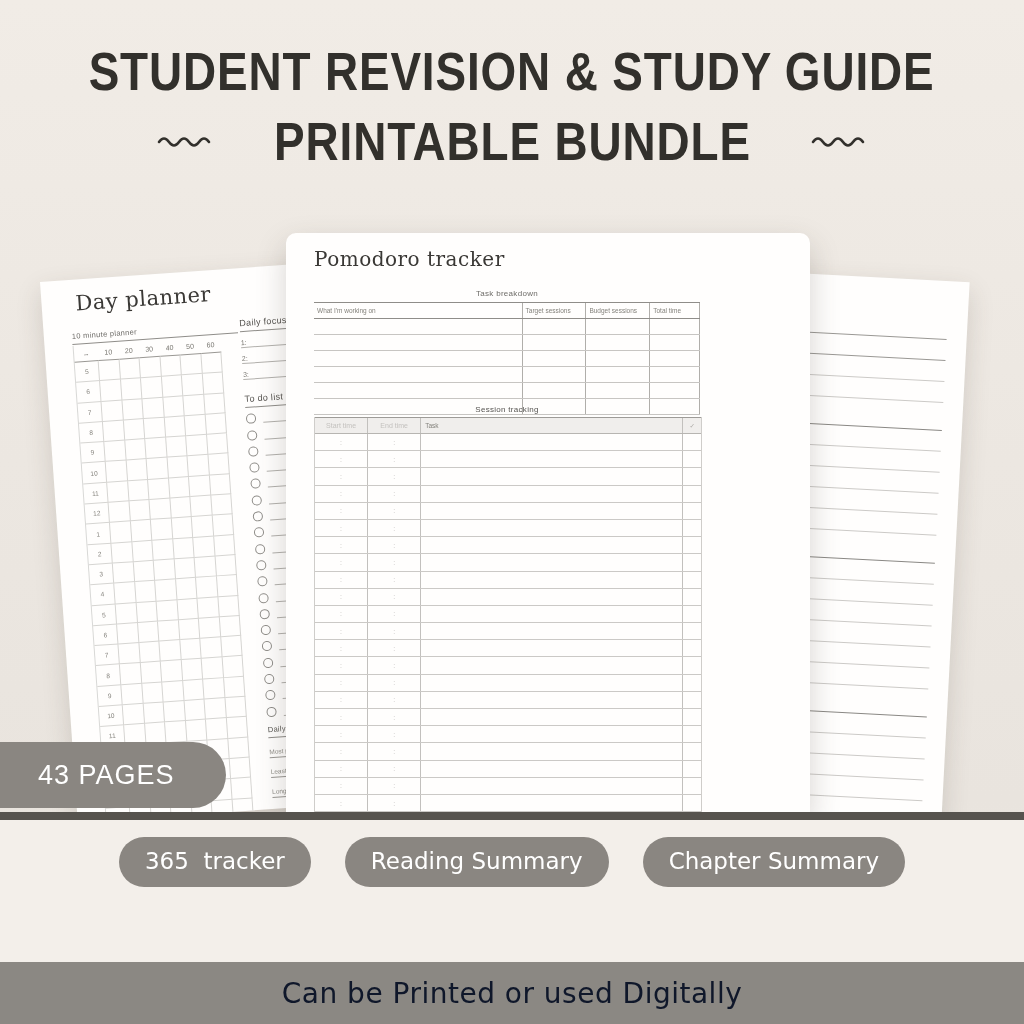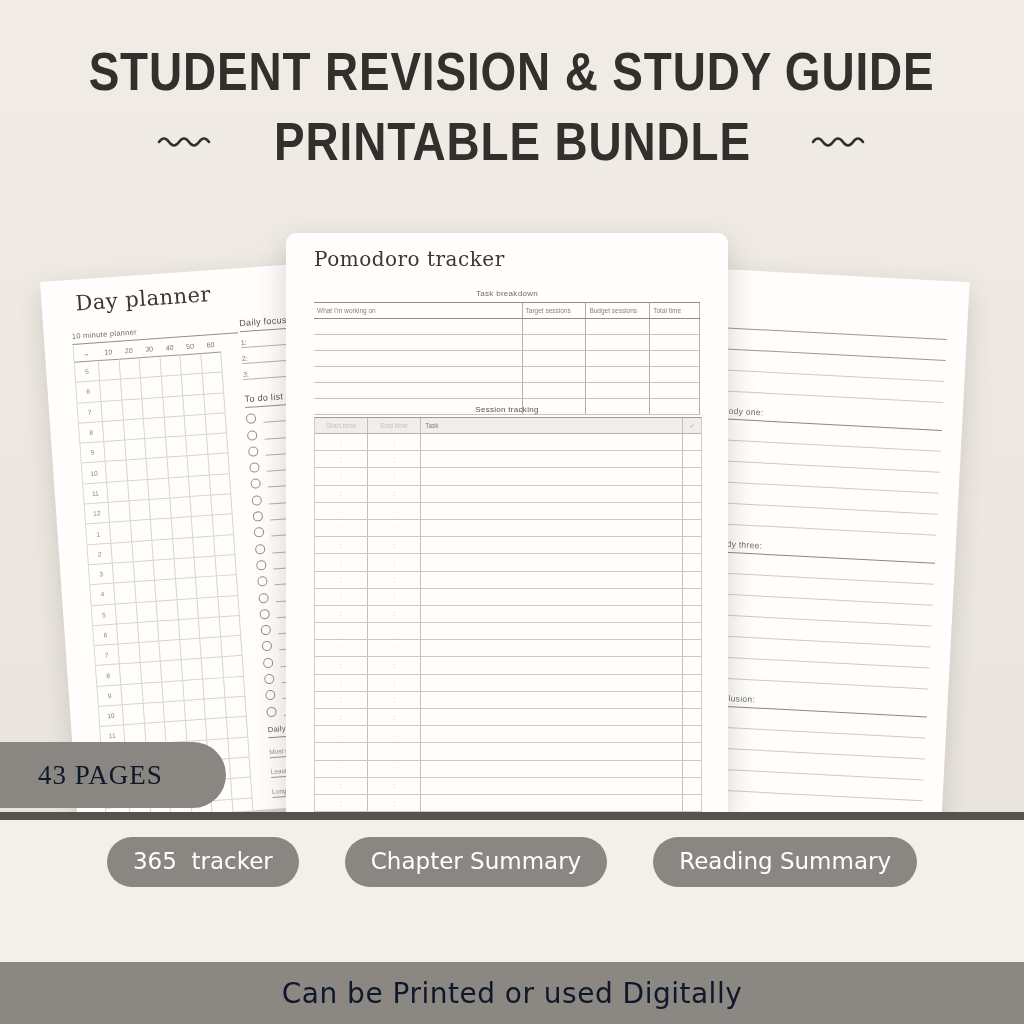--- a/index.html
+++ b/index.html
@@ -7,21 +7,21 @@
        background:linear-gradient(180deg,#f1ece6 0%,#ece7e1 45%,#e9e4de 78%,#ece8e2 100%);position:relative;}
   
   .hero{position:absolute;top:40px;left:0;width:1024px;text-align:center;color:var(--title,#32302c);}
   .hero-line1{display:inline-block;font-weight:bold;font-size:54px;letter-spacing:1px;transform:scaleX(.85);white-space:nowrap;}
   .hero-line2-wrap{margin-top:8px;display:flex;align-items:center;justify-content:center;gap:18px;}
   .hero-line2{display:inline-block;font-weight:bold;font-size:54px;letter-spacing:1px;transform:scaleX(.85);white-space:nowrap;}
   
   .page{position:absolute;background:#fffefd;box-shadow:0 10px 26px rgba(70,60,48,.18);overflow:hidden;}
   .page-left{left:40px;top:282px;width:368px;height:542px;transform:rotate(-4deg);transform-origin:0 0;z-index:1;}
   .page-right{left:700px;top:268px;width:270px;height:548px;transform:rotate(3deg);transform-origin:0 0;z-index:1;}
-  .page-center{left:286px;top:233px;width:442px;height:580px;border-radius:10px 10px 0 0;z-index:3;
+  .page-center{left:286px;top:233px;width:524px;height:580px;border-radius:10px 10px 0 0;z-index:3;
                box-shadow:0 12px 30px rgba(70,60,48,.22);}
   .serif-title{font-family:"DejaVu Serif","Liberation Serif",serif;color:#3a3835;}
   
   .lp-title{position:absolute;left:34px;top:12px;font-size:21px;letter-spacing:.5px;}
   .lp-grid-head{position:absolute;left:28px;top:52px;width:166px;font-size:7.5px;color:#6e6c68;
                 border-bottom:1px solid #8f8d89;padding-bottom:3px;letter-spacing:.3px;}
   .lp-grid{position:absolute;left:28px;top:66px;display:grid;grid-template-columns:24px repeat(6,20.5px);
            border-left:1px solid #d8d8d6;}
   .gh{height:16px;display:flex;align-items:center;justify-content:center;font-size:7px;color:#77756f;border-bottom:1px solid #9a9894;}
   .gc{height:19.3px;border-right:1px solid #d6d5d2;border-bottom:1px solid #d6d5d2;}
@@ -58,26 +58,26 @@
   .s-c2{flex:1;border-right:1px solid #c2c0bd;padding-left:4px;}
   .s-c3{flex:0 0 4.6%;justify-content:center;color:#a8a6a2;}
   
   .rp-body{position:absolute;left:30px;top:38px;right:20px;}
   .r-light{height:20px;border-bottom:1px solid #cccac7;}
   .r-dark{height:20px;border-bottom:1px solid #9a9894;}
   .r-head{height:24px;border-bottom:1.4px solid #8a8884;font-size:8.5px;color:#6e6c68;
           display:flex;align-items:flex-end;padding-bottom:3px;letter-spacing:.3px;}
   
   .pages-badge{position:absolute;left:0;top:742px;height:66px;width:188px;z-index:5;
-               background:var(--gray,#8a8681);border-radius:0 34px 34px 0;color:#0f172a;
-               font-family:Liberation Serif, serif;font-size:27px;letter-spacing:1px;
+               background:var(--gray,#8a8681);border-radius:0 34px 34px 0;color:#ffffff;
+               font-family:Liberation Sans, sans-serif;font-size:27px;letter-spacing:1px;
                display:flex;align-items:center;padding-left:38px;}
   .divider{position:absolute;left:0;top:812px;width:1024px;height:8px;background:var(--dark,#56534e);z-index:6;}
   .bottom-panel{position:absolute;left:0;top:820px;width:1024px;height:142px;background:var(--panel,#f3efea);z-index:6;}
-  .pill-row{display:flex;justify-content:center;gap:46px;}
+  .pill-row{display:flex;justify-content:center;gap:34px;}
   .pill-row.r1{margin-top:17px;}
   .pill-row.r2{margin-top:13px;}
   .pill{background:var(--gray,#8a8681);color:#fff;font-family:"DejaVu Sans",sans-serif;font-size:23px;
         padding:11px 26px;border-radius:26px;white-space:pre;line-height:1.2;}
   .footer-bar{position:absolute;left:0;top:962px;width:1024px;height:62px;background:var(--footer,#8b8883);
               z-index:6;display:flex;align-items:center;justify-content:center;}
   .footer-text{color:#0f172a;font-family:"DejaVu Sans",sans-serif;font-size:28px;letter-spacing:.5px;}
 </style>
 </head>
 <body>
@@ -581,20 +581,20 @@
       </div>
     </div>
 </div>
 
 <div class="pages-badge">43 PAGES</div>
 <div class="divider"></div>
 
 <div class="bottom-panel">
   <div class="pill-row r1">
       <span class="pill">365  tracker</span>
+      <span class="pill">Reading Summary</span>
       <span class="pill">Chapter Summary</span>
-      <span class="pill">Reading Summary</span>
     </div>
 </div>
 
 <div class="footer-bar">
   <span class="footer-text">Can be Printed or used Digitally</span>
 </div>
 
 </body></html>

